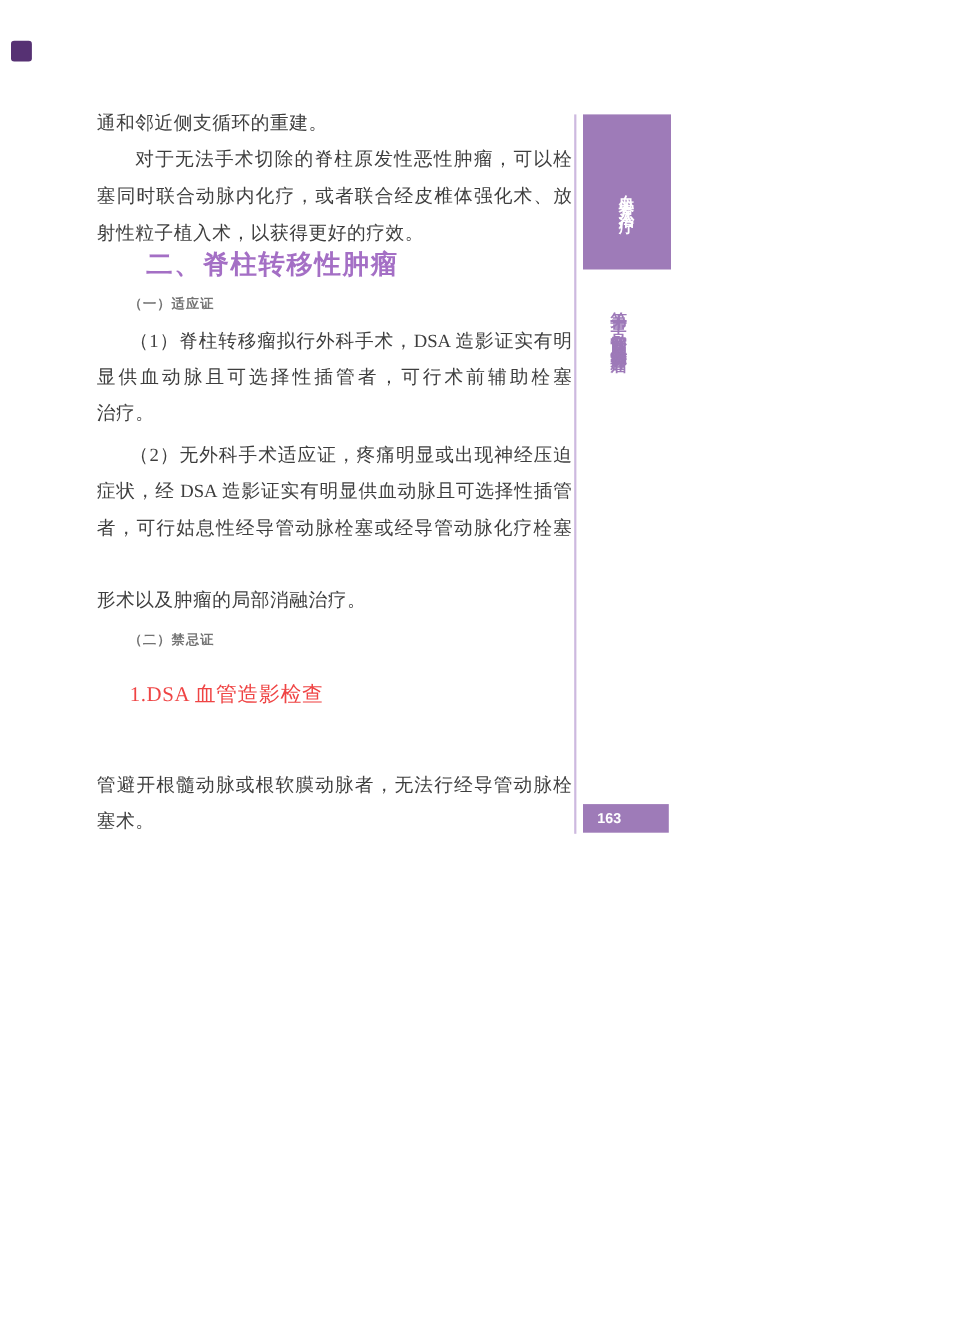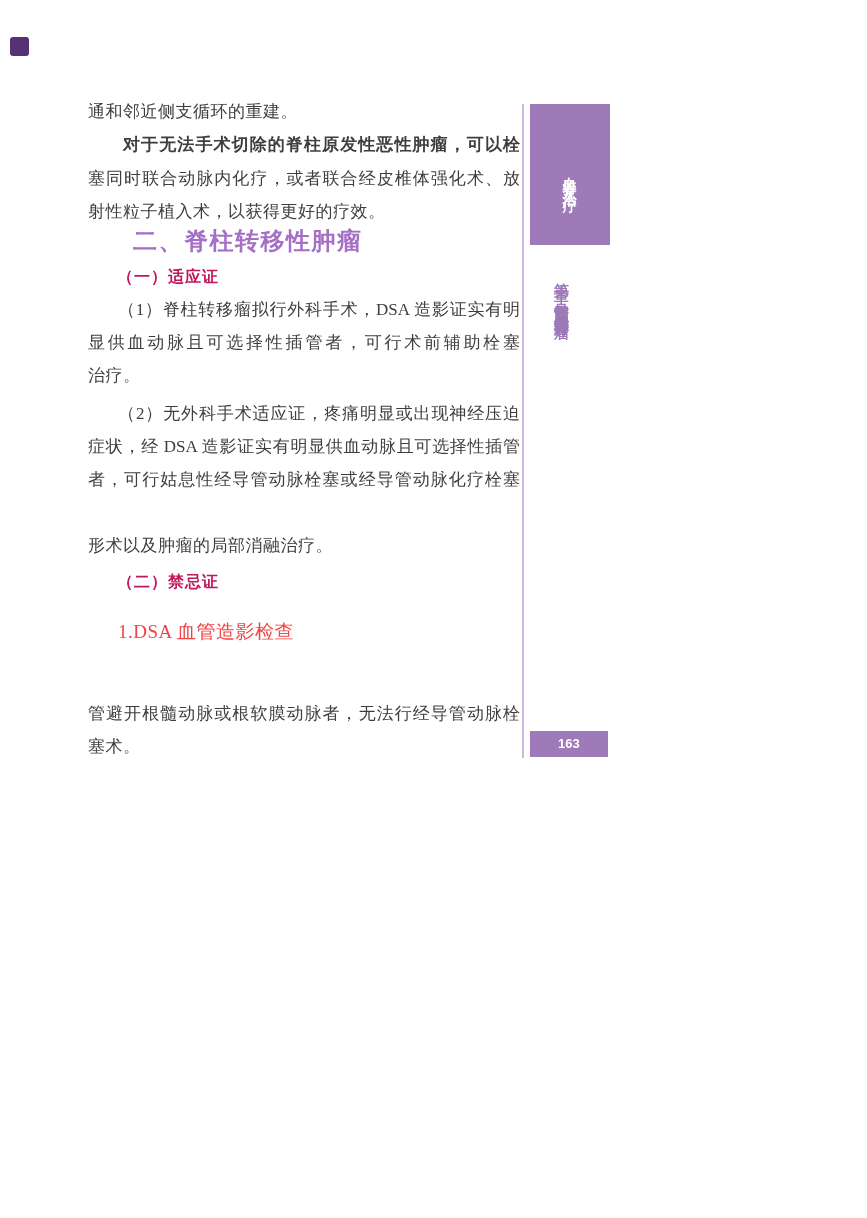--- a/index.html
+++ b/index.html
@@ -28,40 +28,40 @@
     line-height: 31px;
     color: #3e3e3e;
     white-space: nowrap;
   }
   .tline.jst {
     white-space: normal;
     text-align: justify;
     text-align-last: justify;
     text-justify: inter-character;
   }
-  .tline.ind  { text-indent: 35px; font-weight: bold; }
+  .tline.ind  { text-indent: 35px; }
   .tline.ind2 { text-indent: 30px; }
   .tline.final { letter-spacing: 0.5px; }
   .h2line {
     position: absolute;
     left: 133px;
     font-size: 24px;
     font-weight: bold;
     letter-spacing: 1.5px;
     color: #a46fc5;
     line-height: 31px;
     white-space: nowrap;
   }
   .h3line {
     position: absolute;
     left: 117px;
-    font-size: 16px;
+    font-size: 12px;
     font-weight: bold;
     letter-spacing: 1px;
-    color: #be185d;
+    color: #737373;
     line-height: 31px;
     white-space: nowrap;
   }
   .subline {
     position: absolute;
     left: 118px;
     font-size: 19px;
     color: #ef4444;
     letter-spacing: 0.5px;
     line-height: 31px;
@@ -114,21 +114,21 @@
   .page-num-box {
     position: absolute;
     left: 530px; top: 731px;
     width: 78px; height: 26px;
     background: #9e7bb8;
     color: #ffffff;
     font-family: "Liberation Sans", "DejaVu Sans", sans-serif;
     font-weight: bold;
     font-size: 13px;
     line-height: 26px;
-    padding-left: 28px;
+    padding-left: 13px;
     box-sizing: border-box;
   }
 </style>
 </head>
 <body>
 
 <div class="page">
 
   <div class="corner-mark"></div>
 

